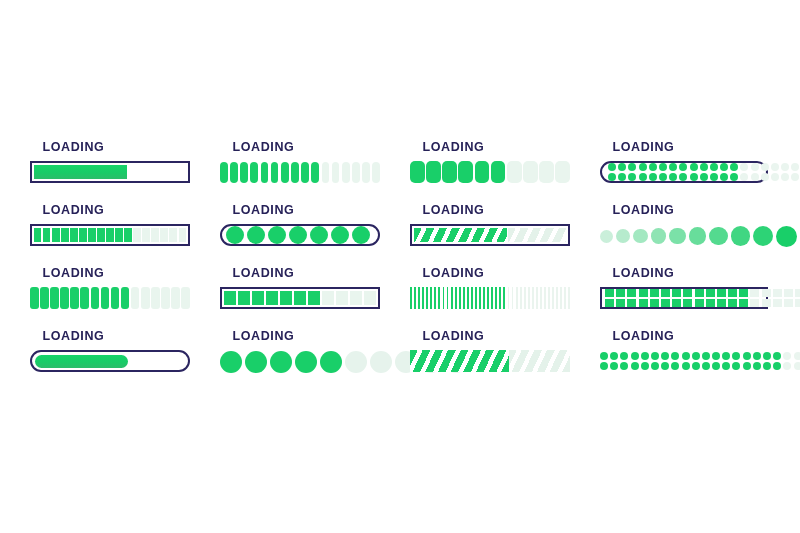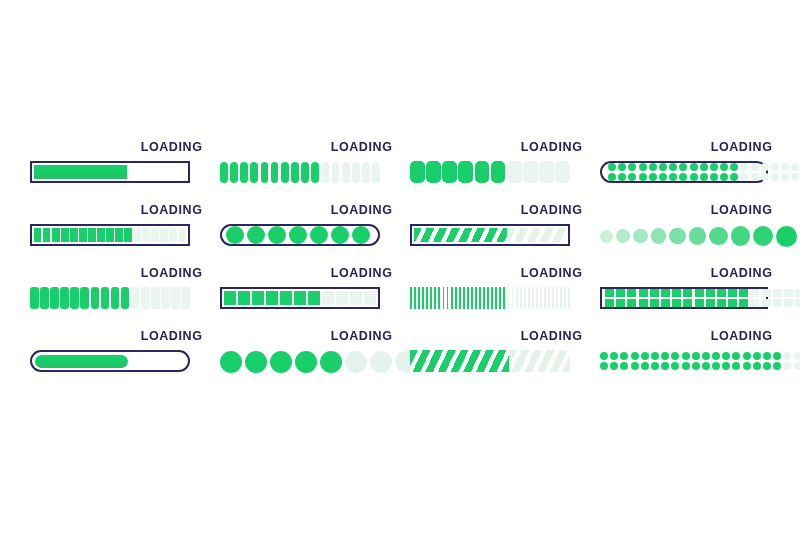--- a/index.html
+++ b/index.html
@@ -21,21 +21,21 @@
     grid-template-rows:63px 63px 63px 63px;
     column-gap:0px; row-gap:0px;
   }
 
   .cell{position:relative;width:185px;}
   .title{
     font-size:12.5px;
     font-weight:bold;
     letter-spacing:0.6px;
     color:#262158;
-    text-align:right;
+    text-align:left;
     width:160px;
     margin:0 auto 7px auto;
     line-height:14px;
     font-family:"Liberation Sans", sans-serif;
   }
 
   
   .track{position:relative;height:22px;width:160px;box-sizing:border-box;}
   .track.w165{width:168px;}
 

